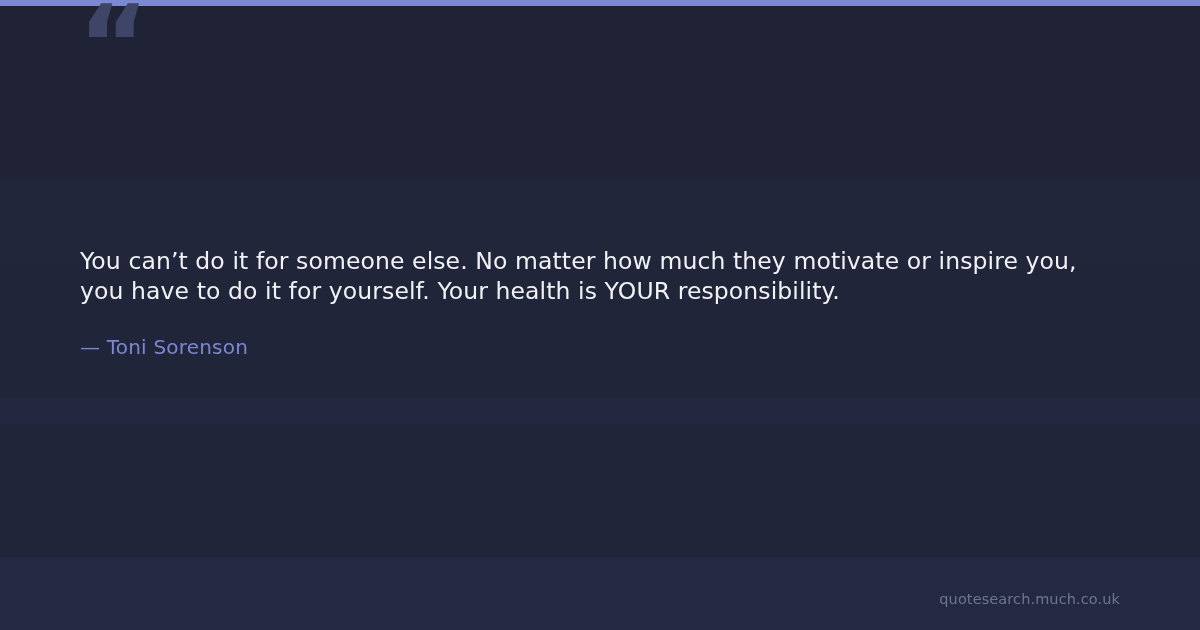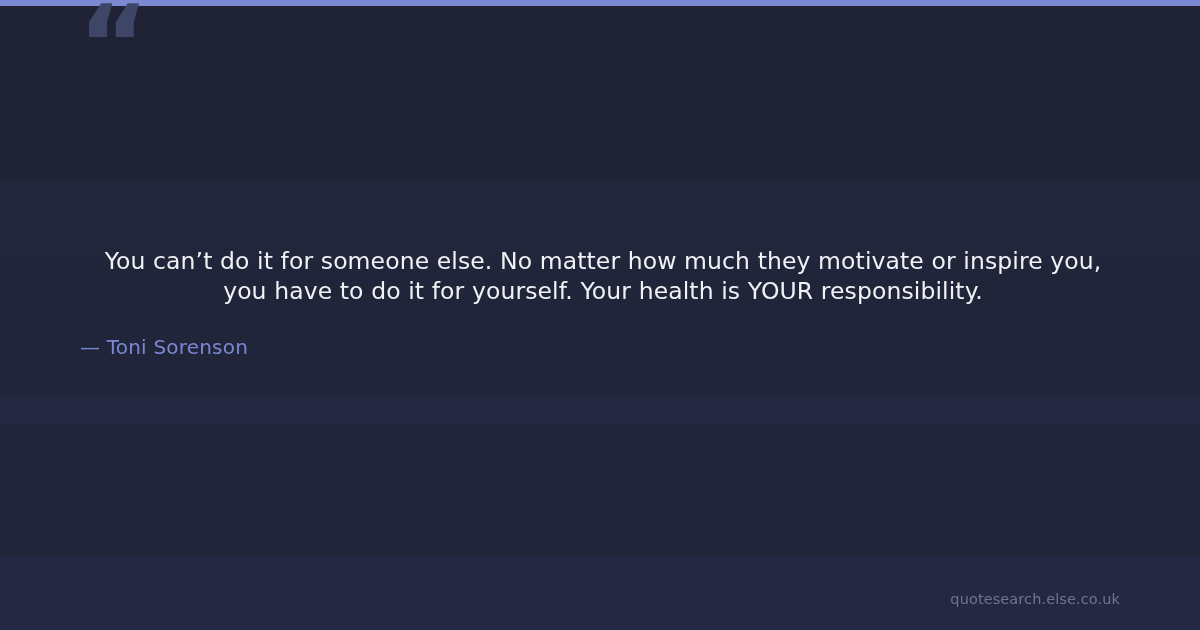--- a/index.html
+++ b/index.html
@@ -70,21 +70,20 @@
   }
 
   .quote-text {
     margin: 0;
     font-family: "DejaVu Sans", sans-serif;
     font-size: 23.5px;
     line-height: 30px;
     font-weight: 400;
     color: #f1f2f6;
     letter-spacing: 0.1px;
-    text-align: center;
   }
 
   .attribution {
     position: absolute;
     left: 80px;
     top: 334px;
     margin: 0;
     font-family: "DejaVu Sans", sans-serif;
     font-size: 20px;
     line-height: 26px;
@@ -114,15 +113,15 @@
   <div class="accent-bar"></div>
 
   <div class="quote-mark">“</div>
 
   <div class="quote-block">
     <p class="quote-text">You can’t do it for someone else. No matter how much they motivate or inspire you, you have to do it for yourself. Your health is YOUR responsibility.</p>
   </div>
 
   <p class="attribution">— Toni Sorenson</p>
 
-  <div class="source-url">quotesearch.else.co.uk</div>
+  <div class="source-url">quotesearch.much.co.uk</div>
 
 </div>
 
 </body></html>

